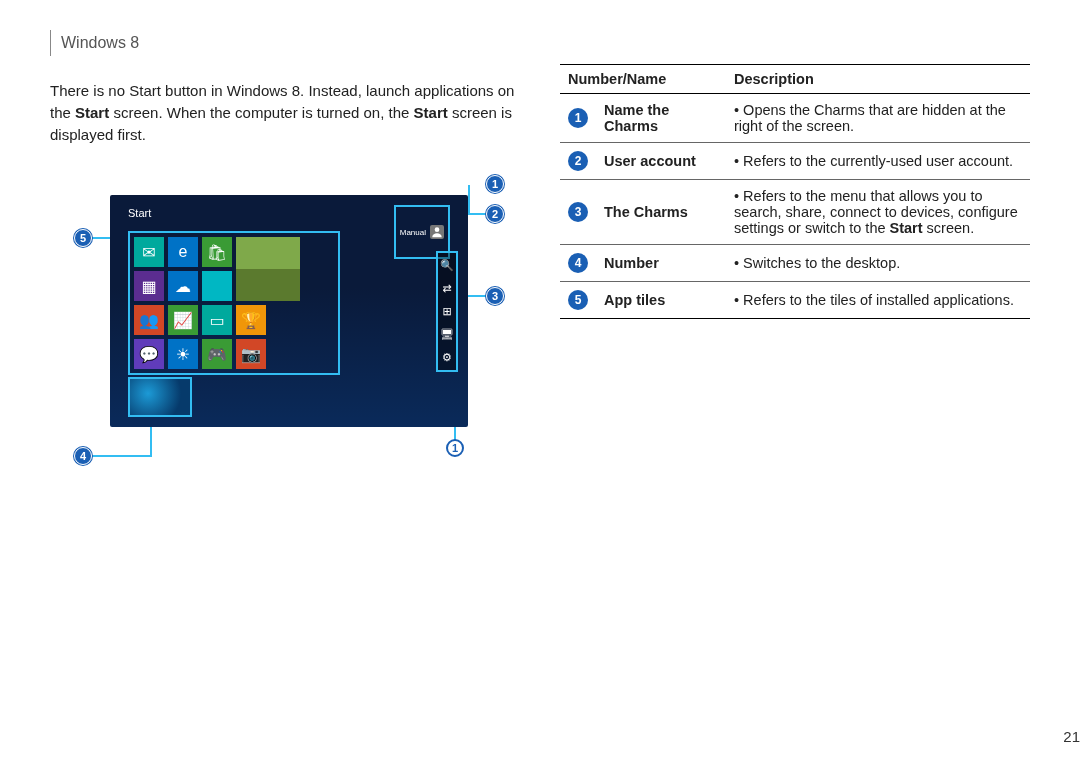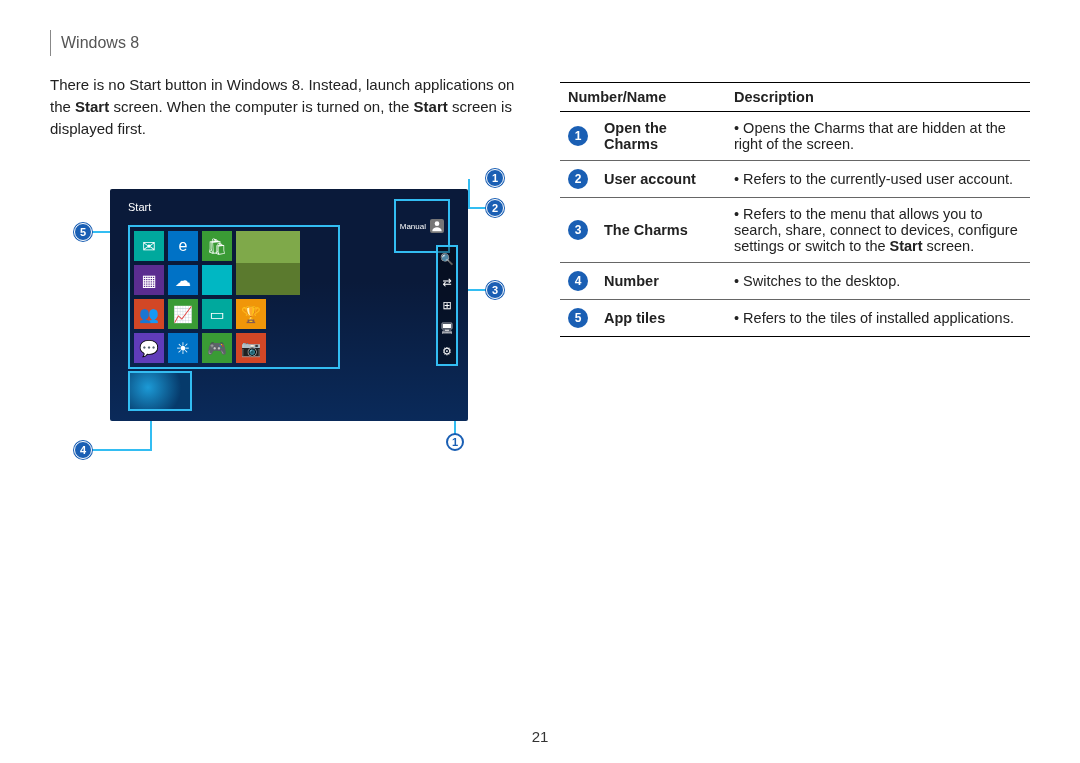--- a/index.html
+++ b/index.html
@@ -11,33 +11,32 @@
     color: #222;
     position: relative;
     padding: 30px 50px;
   }
   .header-rule {
     border-left: 1px solid #888;
     padding-left: 10px;
     height: 26px;
     display: flex;
     align-items: center;
-    margin-bottom: 18px;
   }
   .header-label { color: #555; font-size: 16px; }
   .columns { display: flex; gap: 40px; }
   .left-col { width: 470px; }
   .right-col { width: 480px; }
   .title {
     color: #1b8fd6;
     font-size: 38px;
     font-weight: 700;
     margin-bottom: 8px;
   }
-  .body-text { font-size: 15px; line-height: 1.45; }
+  .body-text { font-size: 15px; line-height: 1.45; margin-top: 24px; }
   .bold { font-weight: 700; }
   .figure-wrap {
     position: relative;
     width: 470px;
     height: 320px;
     margin-top: 30px;
   }
   .screenshot {
     position: absolute;
     left: 60px; top: 20px;
@@ -126,21 +125,21 @@
   .num-badge {
     width:20px; height:20px; border-radius:50%;
     background:#1a5fb4; color:#fff; font-size:12px; font-weight:700;
     display:flex; align-items:center; justify-content:center;
   }
   .name-cell { font-weight:700; width:130px; }
   .desc-cell ul { list-style:none; }
   .desc-cell li::before { content:"• "; }
   .page-num {
     position:absolute; bottom:18px; left:0; right:0;
-    text-align:center; font-size:15px; color:#333;
+    text-align:right; font-size:15px; color:#333;
   }
   svg.icon { width:14px; height:14px; fill:#fff; }
 </style>
 </head>
 <body>
 
 <div class="header-rule">
   <span class="header-label">Windows 8</span>
 </div>
 
@@ -219,21 +218,21 @@
         <tr>
           <th colspan="2">Number/Name</th>
           <th>Description</th>
         </tr>
       </thead>
       <tbody>
         <tr>
           <td class="num-cell">
               <div class="num-badge">1</div>
             </td>
-          <td class="name-cell">Open the Charms</td>
+          <td class="name-cell">Name the Charms</td>
           <td class="desc-cell">
               <ul>
                 <li>Opens the Charms that are hidden at the right of the screen.</li>
               </ul>
             </td>
         </tr>
         <tr>
           <td class="num-cell">
               <div class="num-badge">2</div>
             </td>

